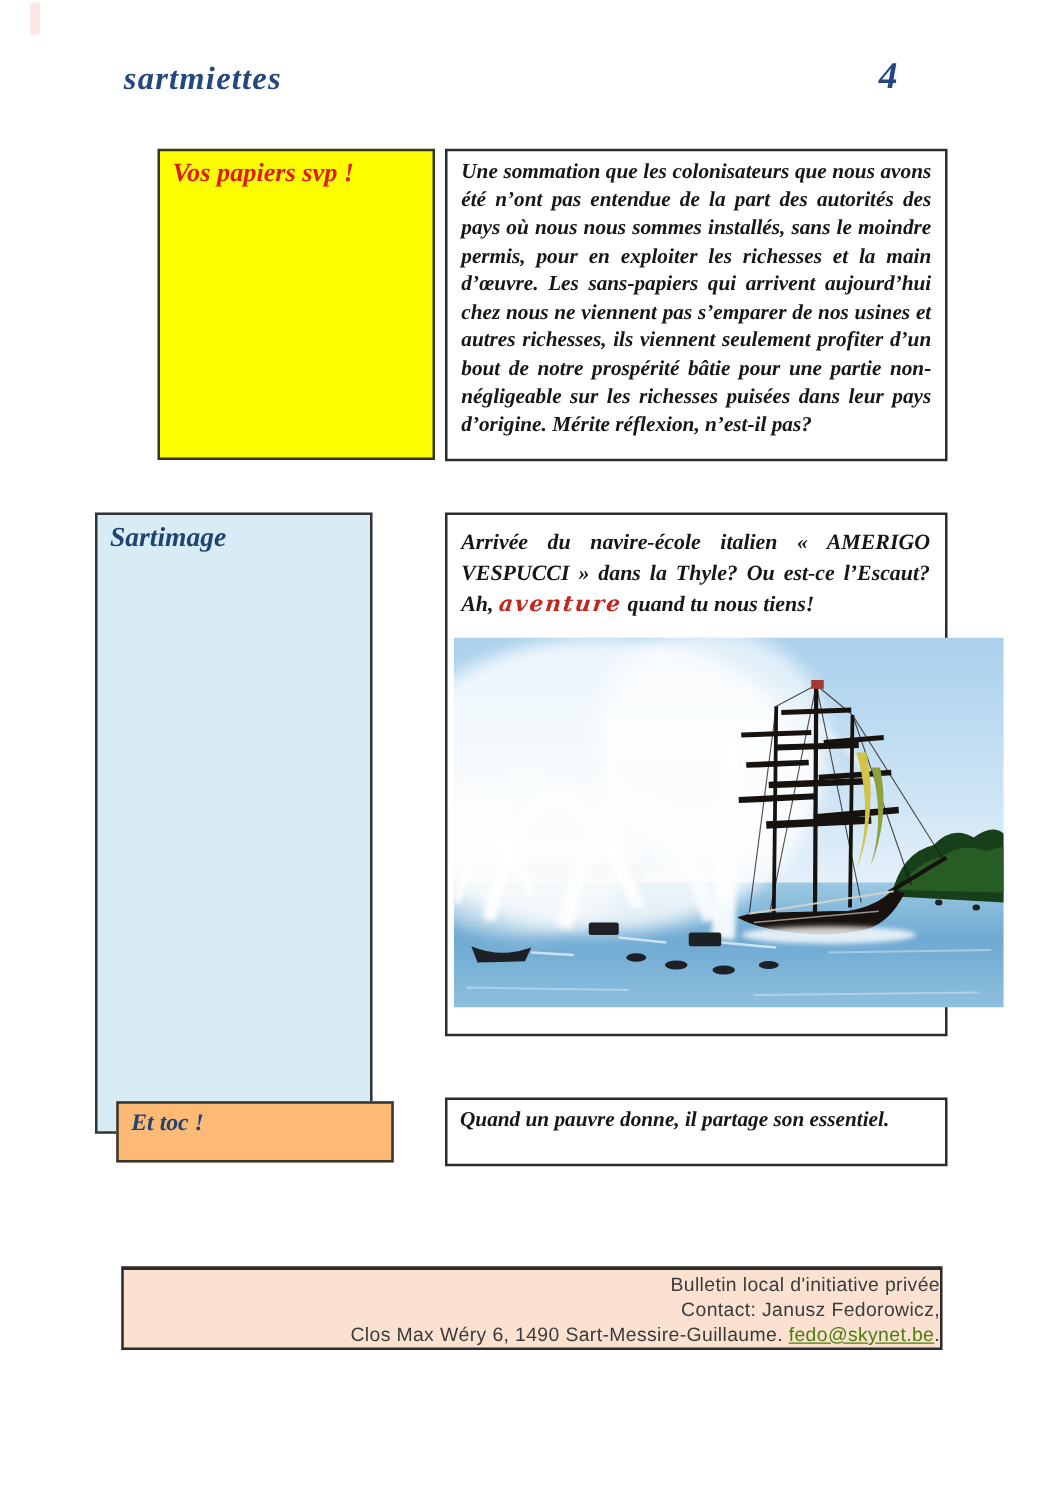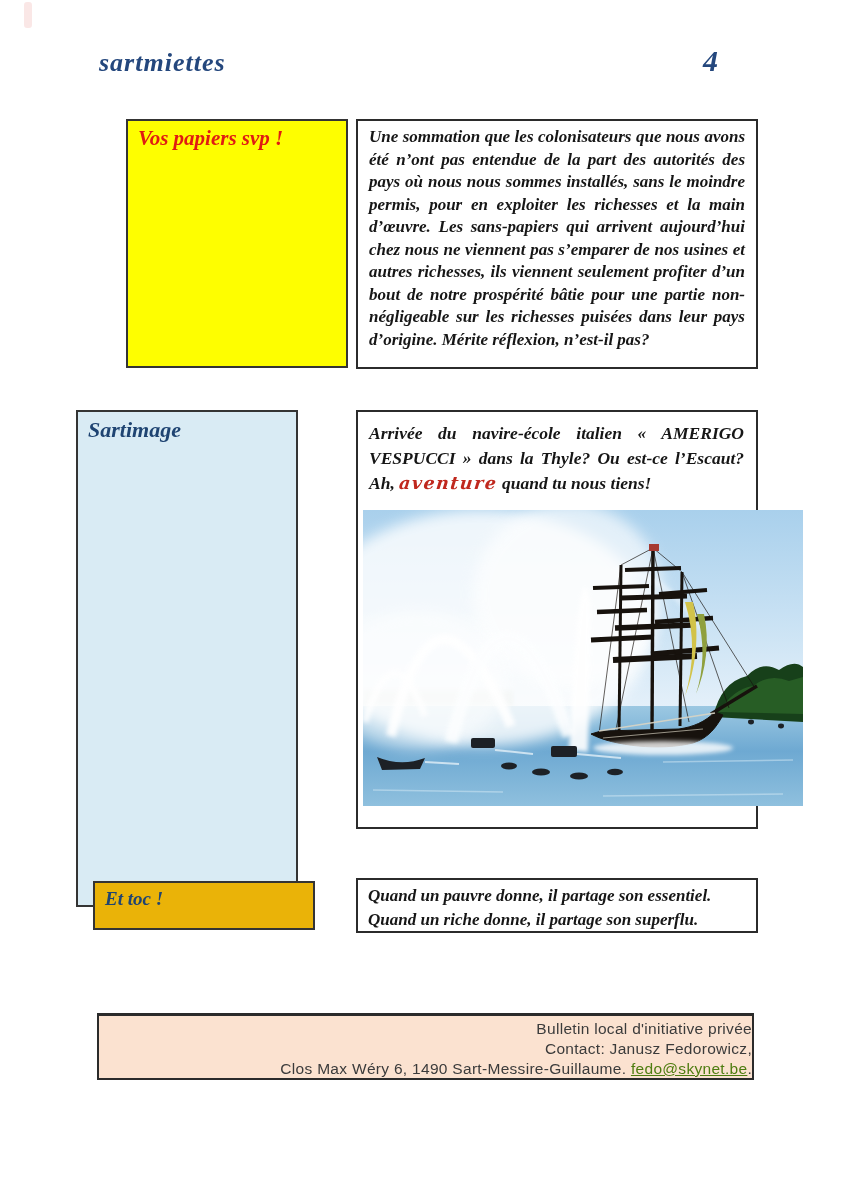--- a/index.html
+++ b/index.html
@@ -15,21 +15,21 @@
   }
   .pagenum {
     position:absolute; left:703px; top:44px;
     font-size:30px; font-weight:bold; font-style:italic; color:#24477d;
   }
   
   .box { position:absolute; box-sizing:border-box; border:2px solid #343434; }
   .label-box { font-weight:bold; font-style:italic; padding:5px 10px; }
   #vos-box  { left:93px;  top:119px; width:222px; height:249px; background:#fefe00; color:#e01b12; font-size:21px;margin-left:33px; }
   #sart-box { left:76px;  top:410px; width:222px; height:497px; background:#d9ebf4; color:#1f4472; font-size:22px; }
-  #toc-box  { left:93px;  top:881px; width:222px; height:49px;  background:#eab308; color:#1f4472; font-size:19px; }
+  #toc-box  { left:93px;  top:881px; width:222px; height:49px;  background:#fdba74; color:#1f4472; font-size:19px; }
 
   .text-box { background:#ffffff; border:2px solid #2b2b2b; font-weight:bold; font-style:italic; color:#161616; }
   #papers-text {
     left:356px; top:119px; width:402px; height:250px;
     padding:5px 11px 4px 11px; font-size:17px; line-height:22.5px;
     text-align:justify;
   }
   #image-box {
     left:356px; top:410px; width:402px; height:419px;
     padding:9px 12px 0 11px; font-size:17.5px; line-height:25px;
@@ -186,21 +186,20 @@
         <line x1="300" y1="252" x2="430" y2="250"></line>
       </g>
     </svg>
   </div>
 
   <div class="box label-box" id="toc-box">
     <span>Et toc !</span>
   </div>
   <div class="box text-box" id="quote-box">
     <div>Quand un pauvre donne, il partage son essentiel.</div>
-    <div>Quand un riche donne, il partage son superflu.</div>
   </div>
 
   <div id="footer-box">
     <div>Bulletin local d'initiative privée</div>
     <div>Contact: Janusz Fedorowicz,</div>
     <div><span>Clos Max Wéry 6, 1490 Sart-Messire-Guillaume. </span><a href="#">fedo@skynet.be</a><span>.</span></div>
   </div>
 
 </div>
 

